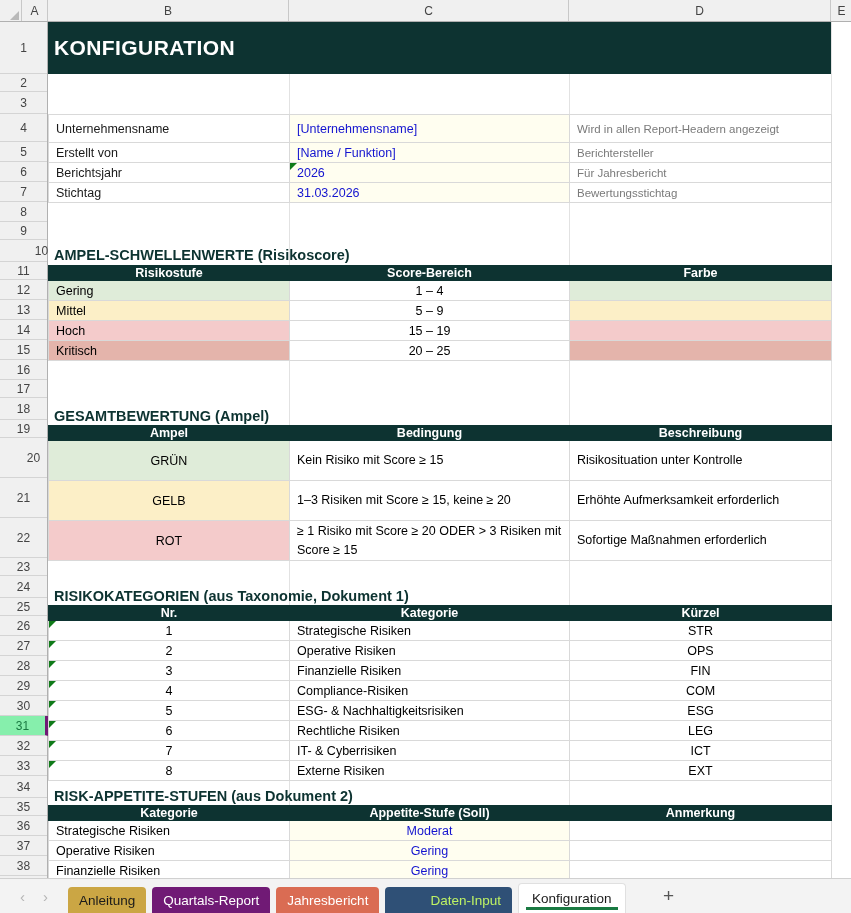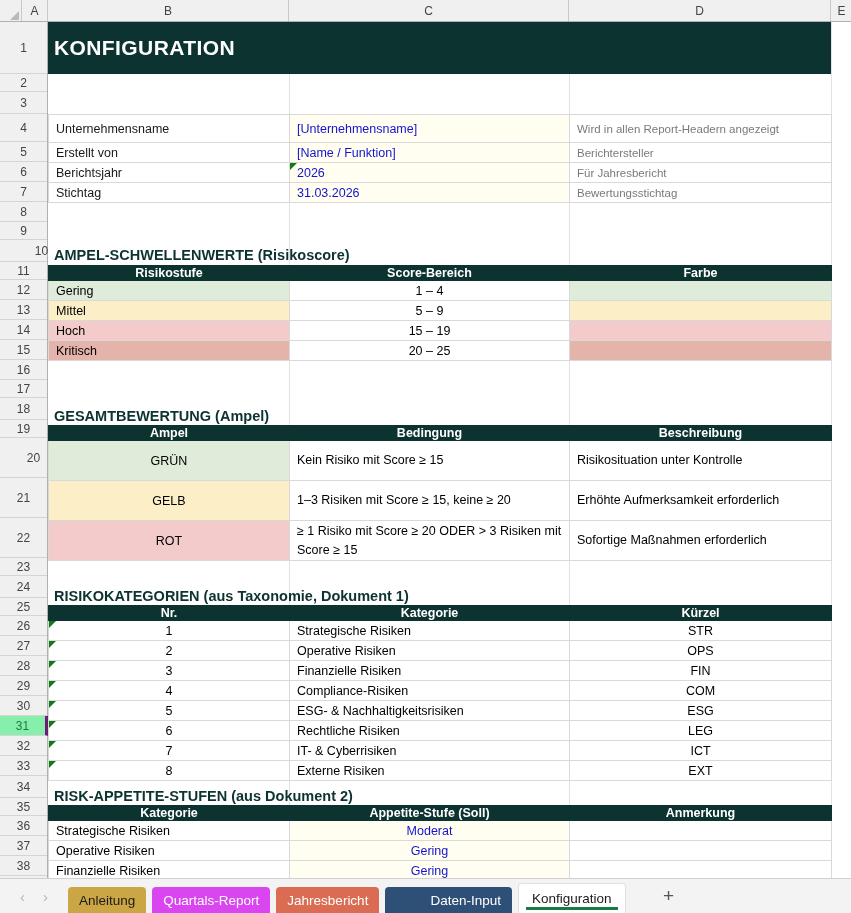--- a/index.html
+++ b/index.html
@@ -466,27 +466,27 @@
 
   <div class="tabbar">
     <div class="navbtns">
       <span class="navarrow">‹</span>
       <span class="navarrow">›</span>
     </div>
     <div id="tabs" style="display:flex; align-items:flex-end; height:35px;">
         <div class="tab" style="background: rgb(203, 166, 68); color: rgb(26, 26, 26);">
           <span>Anleitung</span>
         </div>
-        <div class="tab" style="background: #d946ef; color: rgb(255, 255, 255);">
+        <div class="tab" style="background: #701a75; color: rgb(255, 255, 255);">
           <span>Quartals-Report</span>
         </div>
         <div class="tab" style="background: rgb(218, 108, 83); color: rgb(255, 255, 255);">
           <span>Jahresbericht</span>
         </div>
-        <div class="tab" style="background: rgb(47, 80, 118); color: #ffffff; padding-left: 45px;">
+        <div class="tab" style="background: rgb(47, 80, 118); color: #bef264; padding-left: 45px;">
           <span>Daten-Input</span>
         </div>
         <div class="tab active">
           <span>Konfiguration</span>
         </div>
       </div>
     <div class="addtab">+</div>
   </div>
 
 </div>

